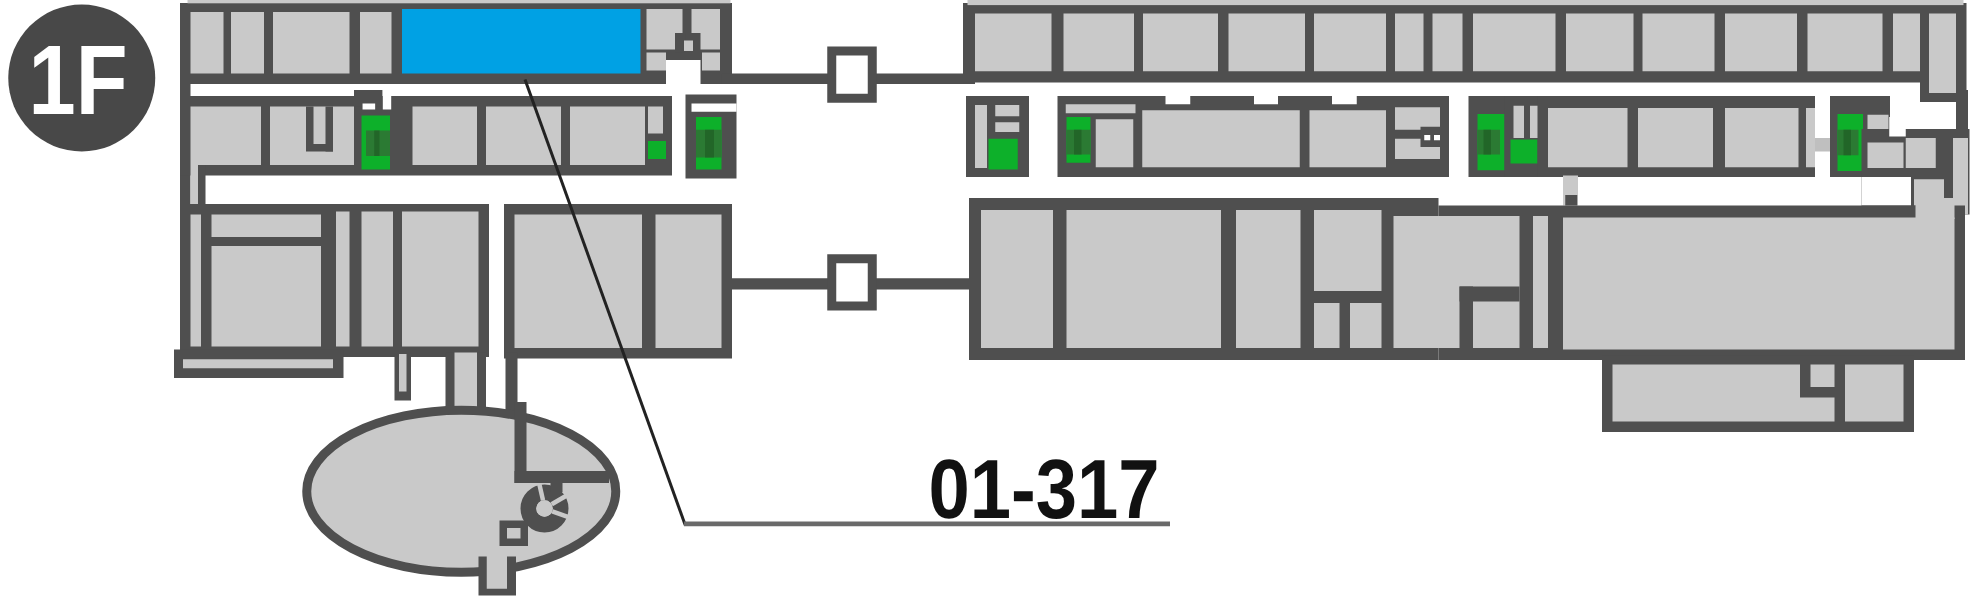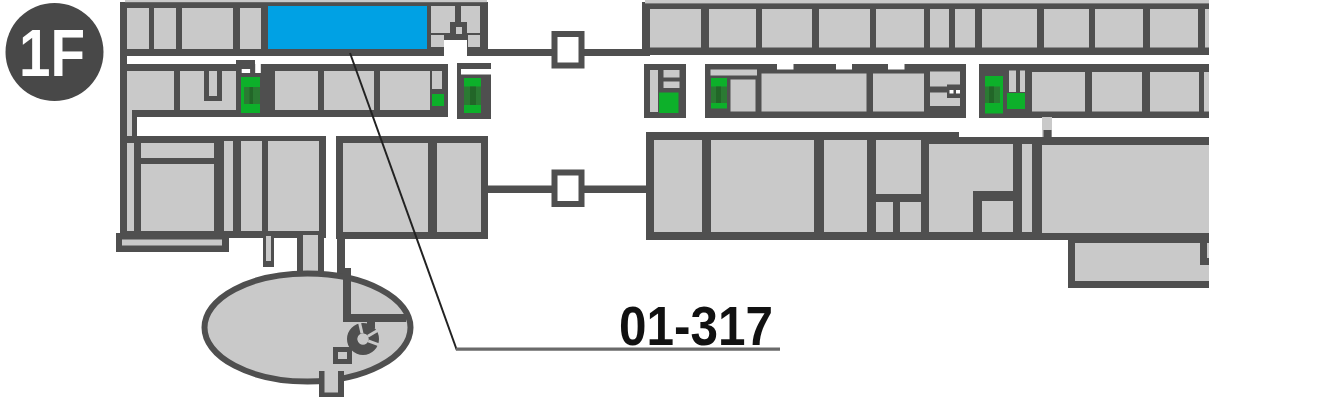--- a/index.html
+++ b/index.html
@@ -1,16 +1,16 @@
 <!DOCTYPE html>
 <html><head>
 <meta charset="utf-8">
 <style>
   html,body{margin:0;padding:0;background:#ffffff;}
-  .wrap{position:relative;width:1209px;height:400px;overflow:hidden;background:#fff;
+  .wrap{position:relative;width:1317px;height:400px;overflow:hidden;background:#fff;
         font-family:"Liberation Sans", sans-serif;}
 </style>
 </head>
 <body>
 <div class="wrap">
 <svg width="1317" height="400" viewBox="0 0 1317 400">
 
 <g>
 <circle cx="54.5" cy="52" r="49" fill="#484848"></circle>
 <text x="52" y="76" font-size="66" font-weight="bold" fill="#ffffff" text-anchor="middle" textLength="66" lengthAdjust="spacingAndGlyphs">1F</text>

